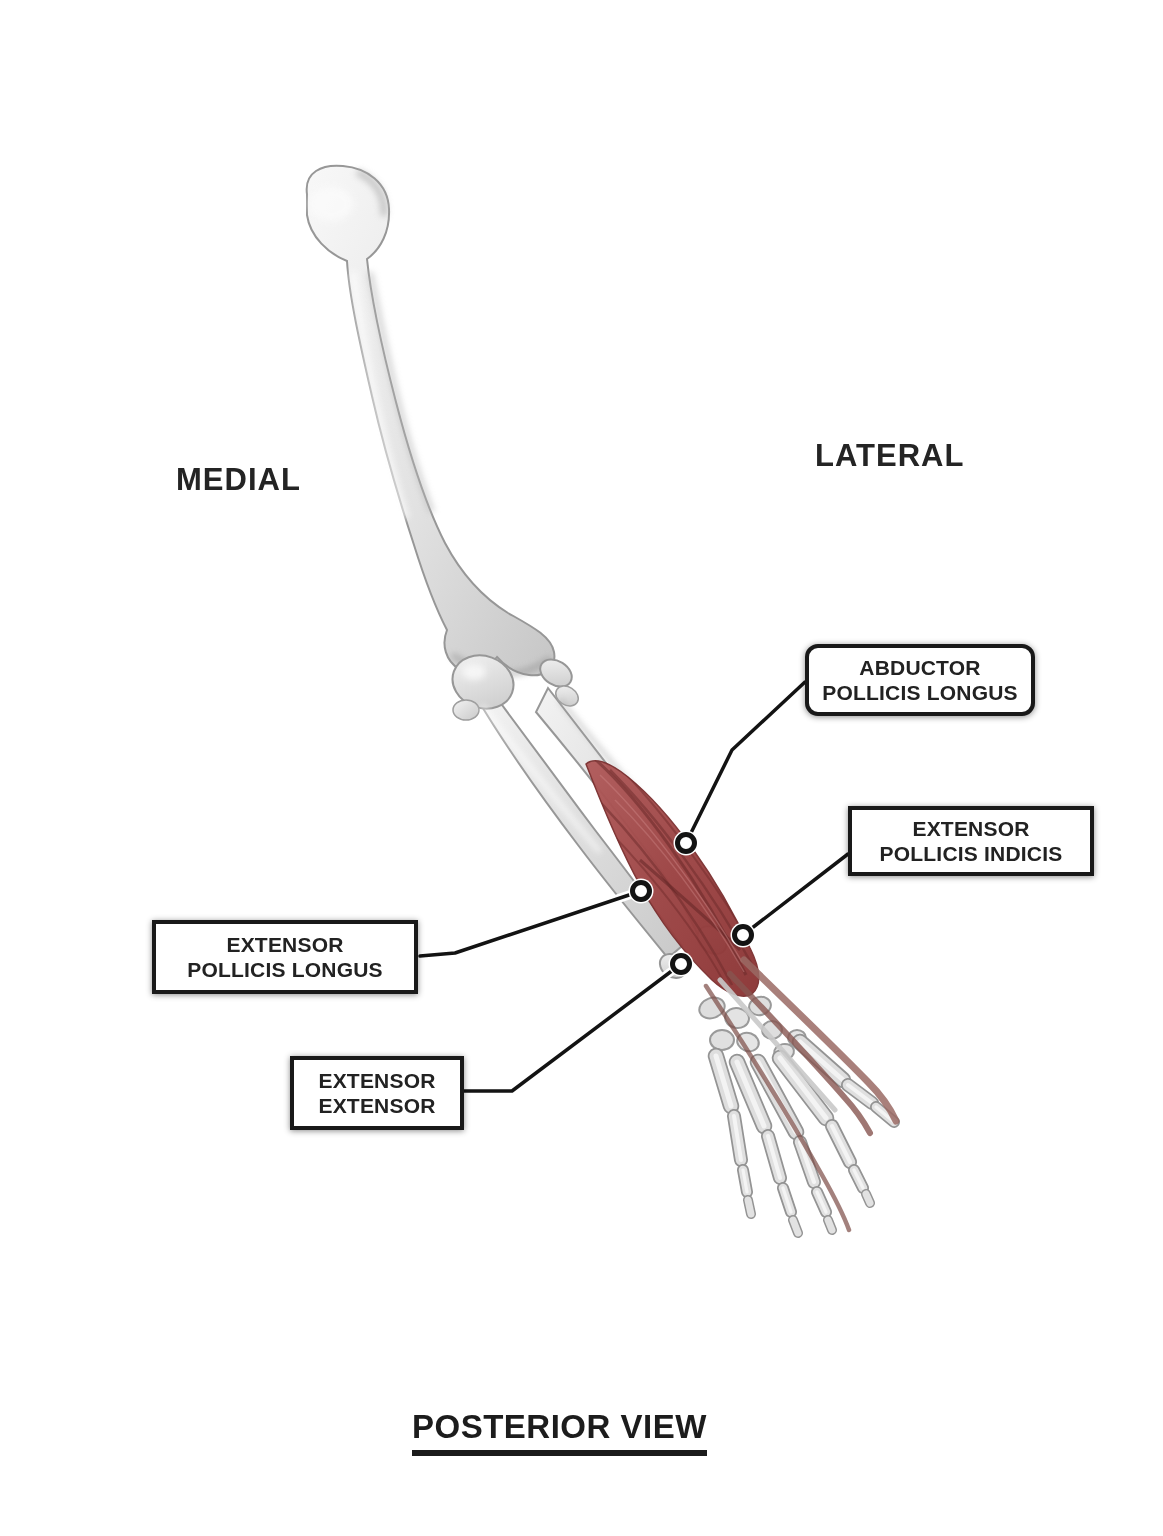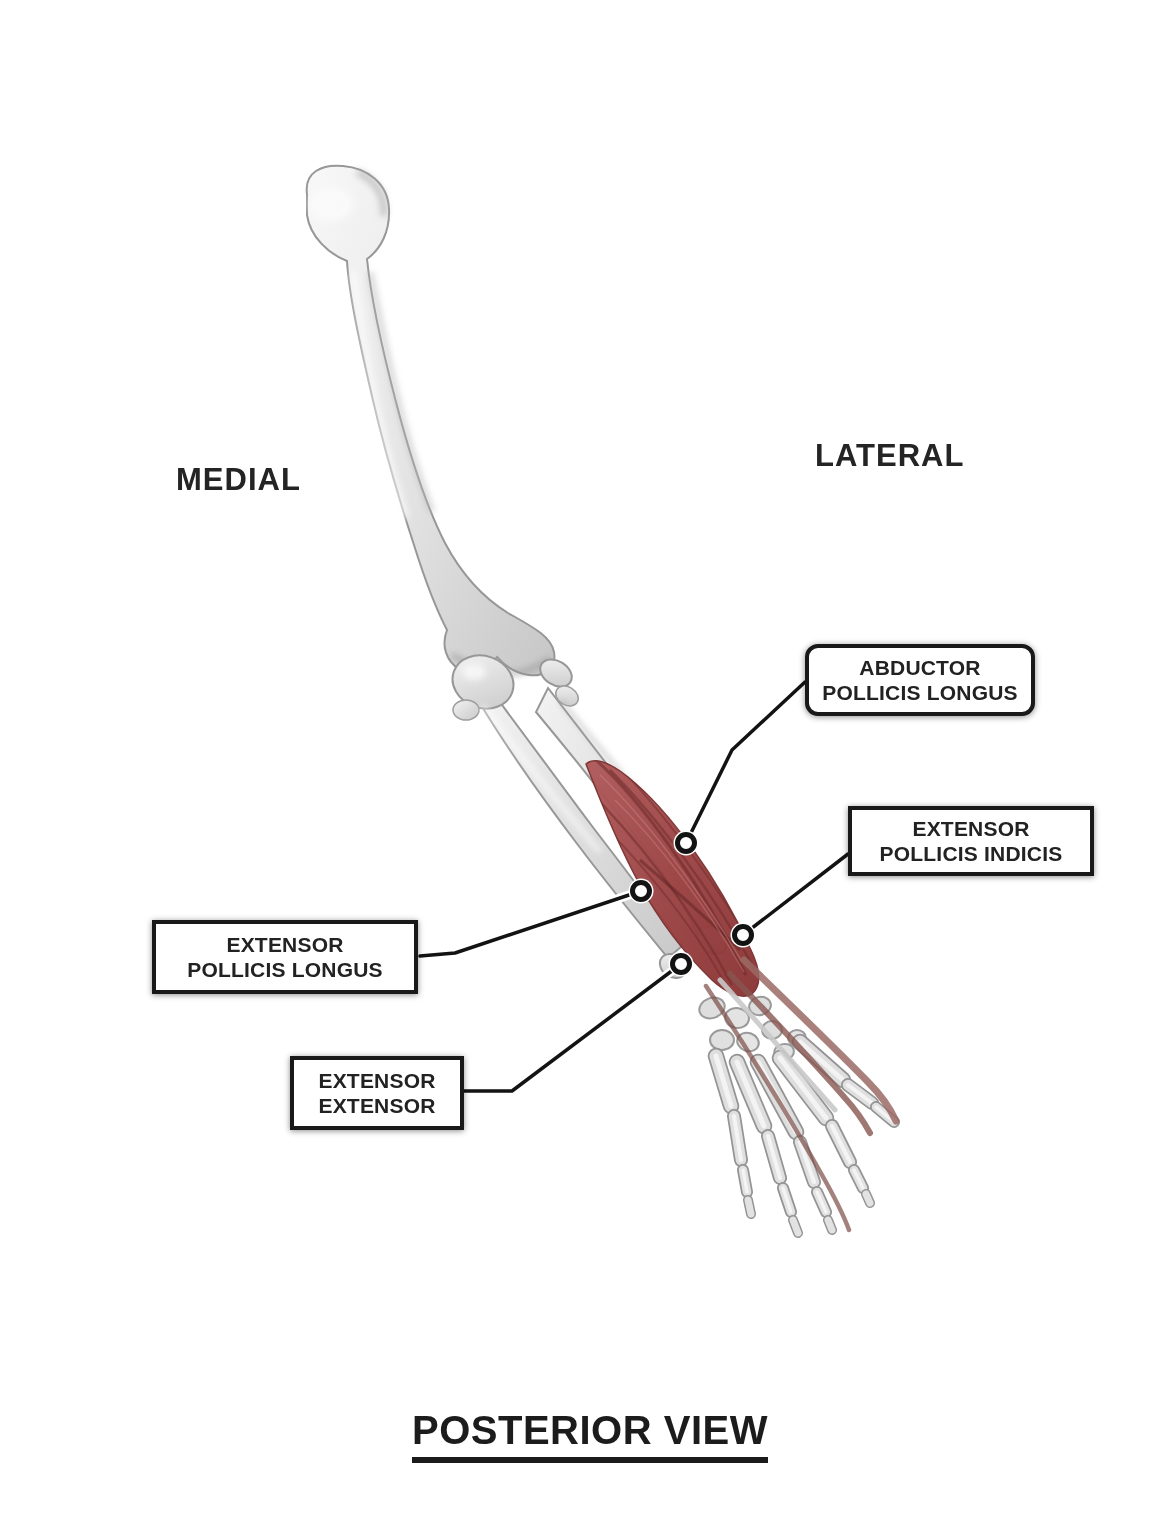--- a/index.html
+++ b/index.html
@@ -27,21 +27,21 @@
   }
   .muscle-box span{display:block;white-space:nowrap;}
   #box-apl{left:805px;top:644px;width:230px;height:72px;border-radius:13px;}
   #box-epb{left:848px;top:806px;width:246px;height:70px;}
   #box-epl{left:152px;top:920px;width:266px;height:74px;}
   #box-ei {left:290px;top:1056px;width:174px;height:74px;}
   #medial-label{left:176px;top:462px;}
   #lateral-label{left:815px;top:438px;}
   .figure-title{
     position:absolute;left:412px;top:1410px;
-    font-weight:700;font-size:40px;line-height:1;
+    font-weight:700;font-size:33px;line-height:1;
     letter-spacing:.5px;color:#1c1c1c;
     padding-bottom:7px;border-bottom:6px solid #1b1b1b;
     z-index:3;
   }
 </style>
 </head>
 <body>
 
 <div class="stage">
 

